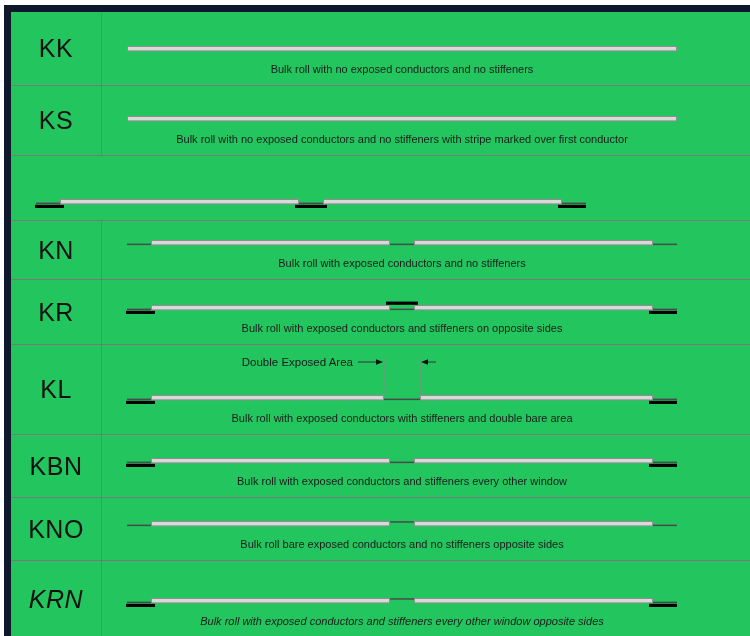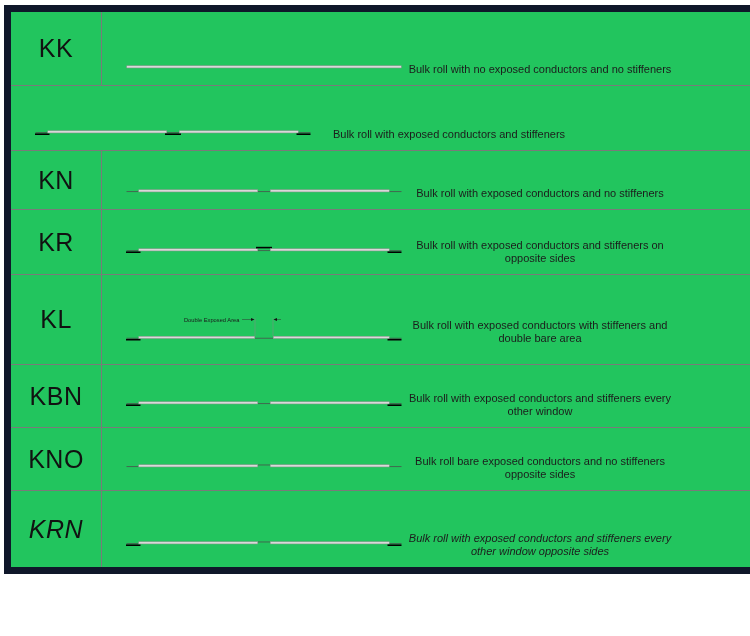--- a/index.html
+++ b/index.html
@@ -11,21 +11,21 @@
   .row{display:flex;border-bottom:1px solid #7a7a7a;}
   .row:last-child{border-bottom:none;font-style:italic;}
   .r0{height:73px}.r1{height:69px}.r2{height:64px}.r3{height:58px}.r4{height:64px}
   .r5{height:89px}.r6{height:62px}.r7{height:62px}.r8{height:76px}
   .code{
     width:90px;flex:0 0 90px;border-right:1px solid #7a7a7a;
     display:flex;align-items:center;justify-content:center;
     font-size:25px;color:#111;letter-spacing:0.5px;
   }
   .cell{flex:1;display:flex;flex-direction:column;justify-content:flex-end;overflow:hidden;}
-  .wrap{margin-left:24px;width:552px;display:flex;flex-direction:row;align-items:center;padding-bottom:9px;justify-content:flex-end;}
+  .wrap{margin-left:24px;width:552px;display:flex;flex-direction:column;align-items:center;padding-bottom:9px;justify-content:flex-end;}
   .diag{display:block;}
   .caption{
     margin-top:5px;font-size:11px;line-height:13px;color:#1c1c1c;text-align:center;width:100%;
   }
 </style>
 </head>
 <body>
 
 <div class="page">
   <div class="spec-table">
@@ -35,35 +35,45 @@
       <div class="cell">
         <div class="wrap">
           <svg class="diag" width="552" height="18" viewBox="0 0 552 18">
               <rect x="1.5" y="6.5" width="549" height="4.4" fill="#d9d9d9" stroke="#8f8f8f" stroke-width="1"></rect>
             </svg>
           <div class="caption">Bulk roll with no exposed conductors and no stiffeners</div>
         </div>
       </div>
     </div>
 
+    <div class="row r1">
+      <div class="code">KS</div>
+      <div class="cell">
+        <div class="wrap">
+          <svg class="diag" width="552" height="18" viewBox="0 0 552 18">
+              <rect x="1.5" y="6.5" width="549" height="4.4" fill="#d9d9d9" stroke="#8f8f8f" stroke-width="1"></rect>
+            </svg>
+          <div class="caption">Bulk roll with no exposed conductors and no stiffeners with stripe marked over first conductor</div>
+        </div>
+      </div>
+    </div>
 
     <div class="row r2">
       <div class="cell">
         <div class="wrap">
           <svg class="diag" width="552" height="18" viewBox="0 0 552 18">
               <rect x="1" y="9.6" width="24" height="1.5" fill="#4a4a4a"></rect>
               <rect x="0" y="11.8" width="29" height="3.2" fill="#000000"></rect>
               <rect x="25.5" y="6.5" width="238" height="4.4" fill="#d9d9d9" stroke="#8f8f8f" stroke-width="1"></rect>
               <rect x="264" y="9.6" width="24" height="1.5" fill="#4a4a4a"></rect>
               <rect x="260" y="11.8" width="32" height="3.2" fill="#000000"></rect>
               <rect x="288.5" y="6.5" width="238" height="4.4" fill="#d9d9d9" stroke="#8f8f8f" stroke-width="1"></rect>
               <rect x="527" y="9.6" width="24" height="1.5" fill="#4a4a4a"></rect>
               <rect x="523" y="11.8" width="28" height="3.2" fill="#000000"></rect>
             </svg>
-          <div class="caption">Bulk roll with exposed conductors and stiffeners</div>
         </div>
       </div>
     </div>
 
     <div class="row r3">
       <div class="code">KN</div>
       <div class="cell">
         <div class="wrap">
           <svg class="diag" width="552" height="18" viewBox="0 0 552 18">
               <rect x="1" y="9.6" width="24" height="1.5" fill="#4a4a4a"></rect>

